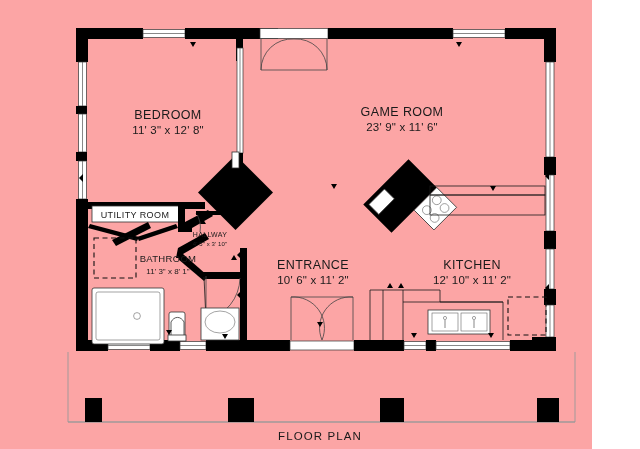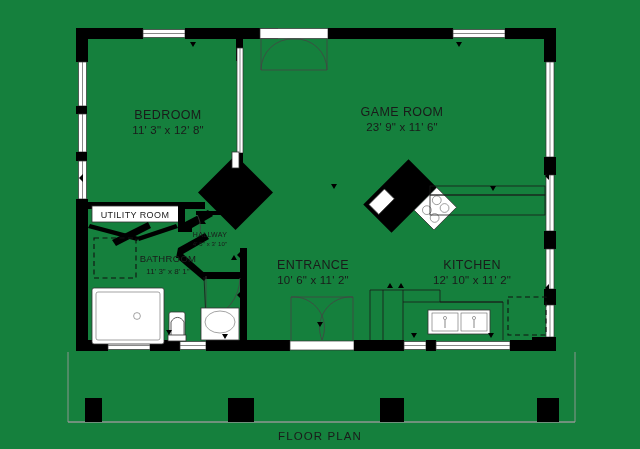--- a/index.html
+++ b/index.html
@@ -9,23 +9,23 @@
   }
   body {
     width: 640px;
     height: 449px;
     font-family: "Liberation Sans", sans-serif;
     overflow: hidden;
     position: relative;
   }
   #floorplan-root {
     position: relative;
-    width: 640px;
+    width: 592px;
     height: 449px;
-    background: #15803d;
+    background: #fca5a5;
   }
   svg.plan {
     display: block;
     width: 640px;
     height: 449px;
   }
   .lbl {
     font-family: "Liberation Sans", sans-serif;
     fill: #1a1a1a;
   }

